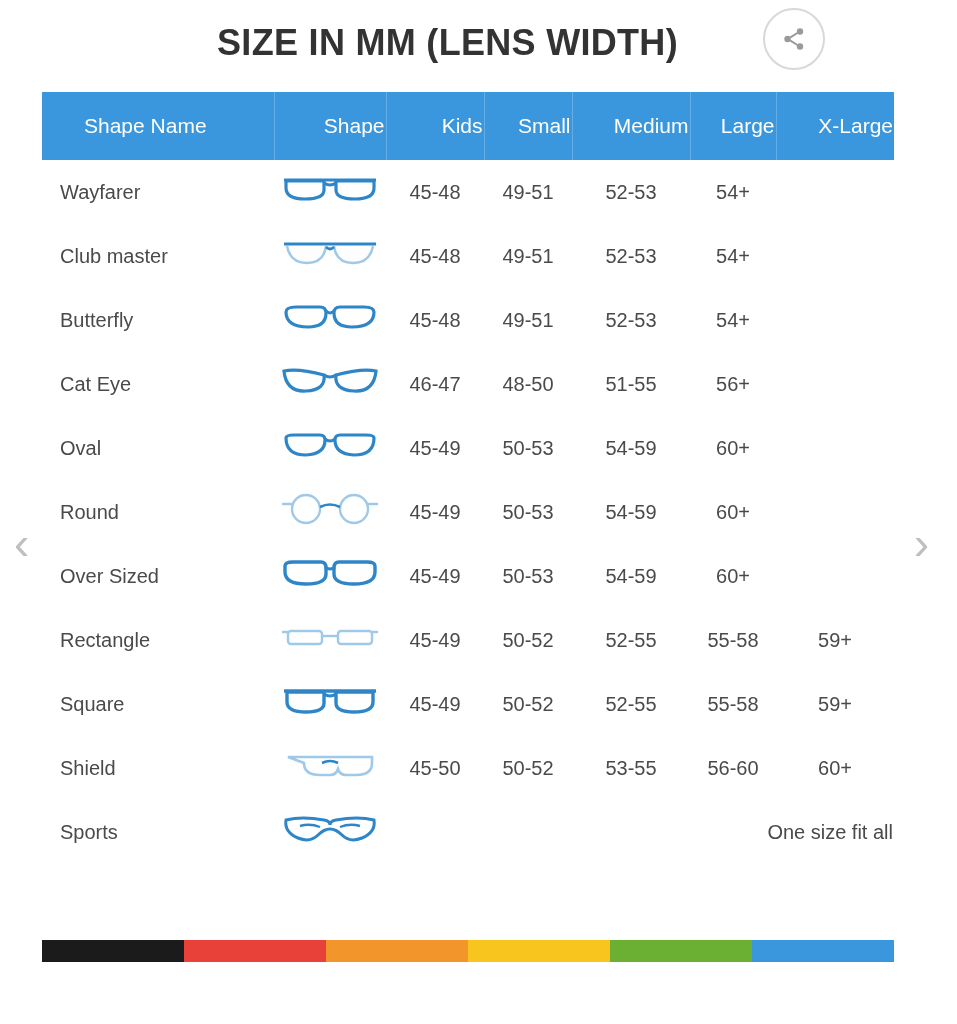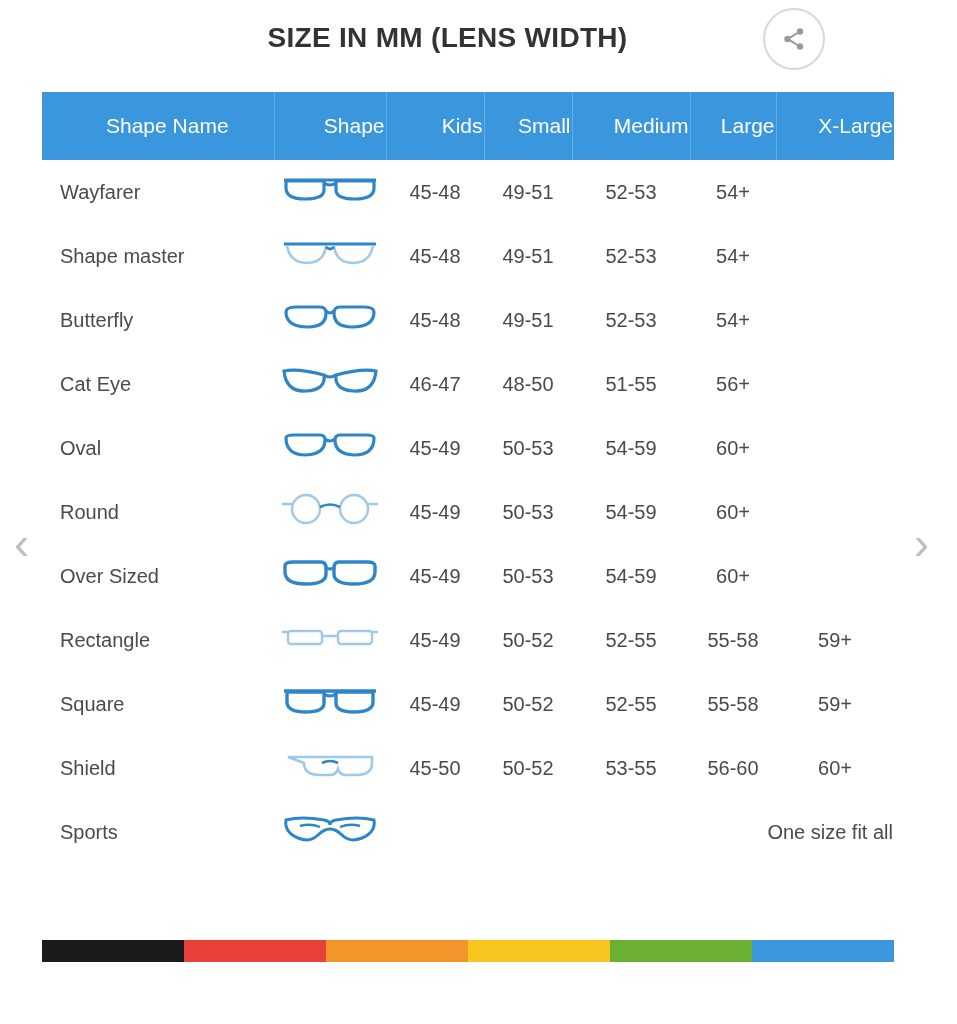--- a/index.html
+++ b/index.html
@@ -28,21 +28,21 @@
     width: 895px;
     height: 990px;
     background: #ffffff;
   }
   .title {
     position: absolute;
     left: 0;
     top: 22px;
     width: 895px;
     text-align: center;
-    font-size: 28px;
+    font-size: 36px;
     font-weight: bold;
     color: #333333;
     letter-spacing: 0.3px;
   }
   .share-btn {
     position: absolute;
     right: 70px;
     top: 8px;
     width: 58px;
     height: 58px;
@@ -67,21 +67,21 @@
   table.size-table thead th {
     background: #3a96dd;
     color: #ffffff;
     font-weight: normal;
     font-size: 21px;
     height: 66px;
     vertical-align: middle;
     border-right: 1px solid #63aee6;
   }
   table.size-table thead th:last-child { border-right: none; }
-  th.c-name { text-align: left; padding-left: 64px; }
+  th.c-name { text-align: left; padding-left: 42px; }
   th.c-shape, th.c-size { text-align: right; }
 
   table.size-table tbody td {
     height: 62px;
     font-size: 20px;
     color: #4a4a4a;
     vertical-align: middle;
     background: #ffffff;
   }
   td.c-name { text-align: left; padding-left: 18px; color: #4a4a4a; }
@@ -196,21 +196,21 @@
             </span>
           </td>
           <td class="c-size">45-48</td>
           <td class="c-size">49-51</td>
           <td class="c-size">52-53</td>
           <td class="c-size">54+</td>
           <td class="c-size"></td>
         </tr>
 
         <tr>
-          <td class="c-name">Shape master</td>
+          <td class="c-name">Club master</td>
           <td class="c-shape">
             <span class="glyph">
               <svg width="100" height="40" viewBox="0 0 100 40">
                 <path d="M4 10 h92" stroke="#2e86c8" stroke-width="3" fill="none"></path>
                 <path d="M7 12 q3 17 20 17 q17 0 19 -17" fill="#fdfdfd" stroke="#9fc9e8" stroke-width="2.4"></path>
                 <path d="M54 12 q2 17 19 17 q17 0 20 -17" fill="#fdfdfd" stroke="#9fc9e8" stroke-width="2.4"></path>
                 <path d="M46 13 q4 4 8 0" stroke="#2e86c8" stroke-width="2.6" fill="none"></path>
               </svg>
             </span>
           </td>

